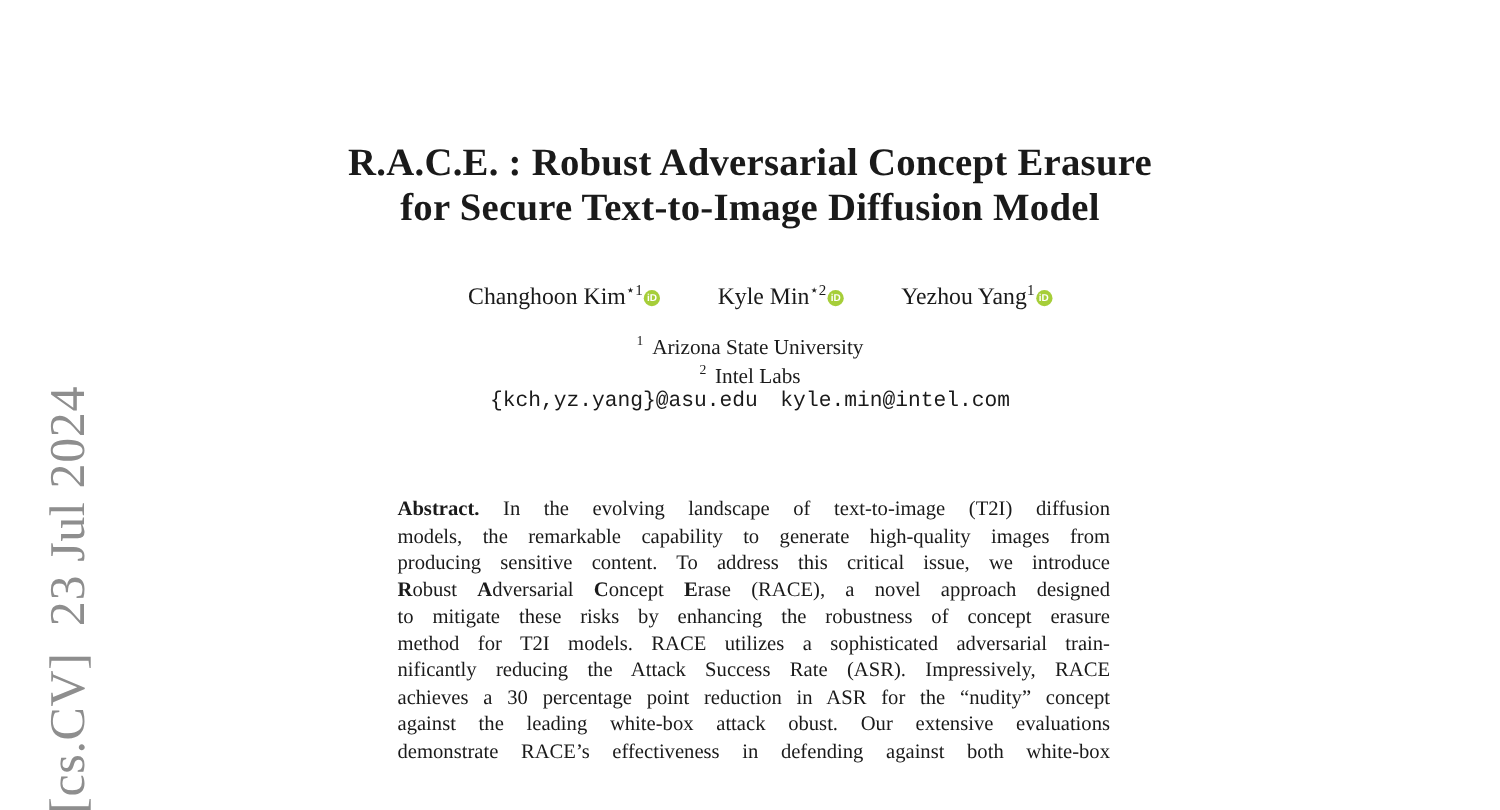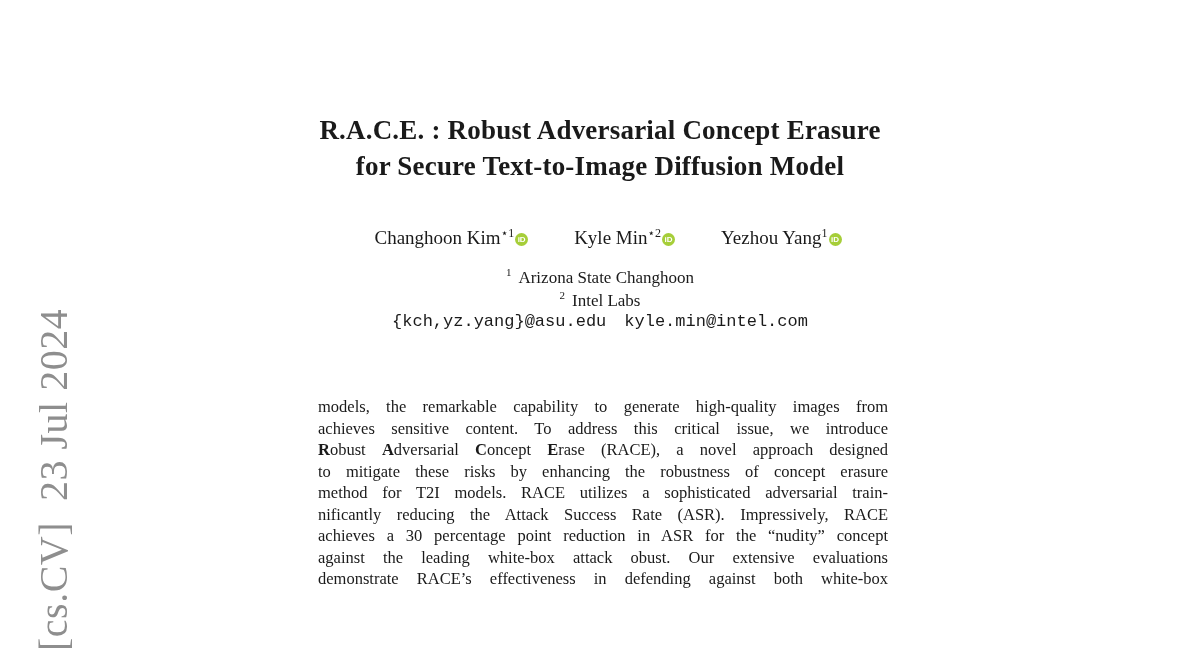--- a/index.html
+++ b/index.html
@@ -23,21 +23,21 @@
     color: #8e8e8e;
     white-space: pre;
   }
   .title-block {
     position: absolute;
     top: 112px;
     left: 0;
     width: 100%;
     text-align: center;
     font-weight: bold;
-    font-size: 27px;
+    font-size: 31px;
     line-height: 36px;
     letter-spacing: 0.2px;
   }
   .authors-row {
     position: absolute;
     top: 227px;
     left: 0;
     width: 100%;
     display: flex;
     justify-content: center;
@@ -117,32 +117,33 @@
     <div>for Secure Text-to-Image Diffusion Model</div>
   </div>
 
   <div class="authors-row" id="authors">
       <span class="author"><span>Changhoon Kim</span><sup>⋆1</sup><span class="orcid-badge" style="background: rgb(166, 206, 57);">iD</span></span>
       <span class="author"><span>Kyle Min</span><sup>⋆2</sup><span class="orcid-badge" style="background: rgb(166, 206, 57);">iD</span></span>
       <span class="author"><span>Yezhou Yang</span><sup>1</sup><span class="orcid-badge" style="background: rgb(166, 206, 57);">iD</span></span>
     </div>
 
   <div class="affiliations-block" id="affiliations">
-      <div class="affil"><sup>1</sup><span>Arizona State Changhoon</span></div>
+      <div class="affil"><sup>1</sup><span>Arizona State University</span></div>
       <div class="affil"><sup>2</sup><span>Intel Labs</span></div>
     </div>
 
   <div class="emails-row" id="emails">
       <span>{kch,yz.yang}@asu.edu</span>
       <span>kyle.min@intel.com</span>
     </div>
 
   <div class="abstract-block" id="abstract">
+      <div class="abs-line"><span class="run-b">Abstract.</span><span> In the evolving landscape of text-to-image (T2I) diffusion</span></div>
       <div class="abs-line"><span>models, the remarkable capability to generate high-quality images from</span></div>
-      <div class="abs-line"><span>achieves sensitive content. To address this critical issue, we introduce</span></div>
+      <div class="abs-line"><span>producing sensitive content. To address this critical issue, we introduce</span></div>
       <div class="abs-line"><span class="run-b">R</span><span>obust </span><span class="run-b">A</span><span>dversarial </span><span class="run-b">C</span><span>oncept </span><span class="run-b">E</span><span>rase (RACE), a novel approach designed</span></div>
       <div class="abs-line"><span>to mitigate these risks by enhancing the robustness of concept erasure</span></div>
       <div class="abs-line"><span>method for T2I models. RACE utilizes a sophisticated adversarial train-</span></div>
       <div class="abs-line"><span>nificantly reducing the Attack Success Rate (ASR). Impressively, RACE</span></div>
       <div class="abs-line"><span>achieves a 30 percentage point reduction in ASR for the “nudity” concept</span></div>
       <div class="abs-line"><span>against the leading white-box attack obust. Our extensive evaluations</span></div>
       <div class="abs-line"><span>demonstrate RACE’s effectiveness in defending against both white-box</span></div>
     </div>
 
 </div>

